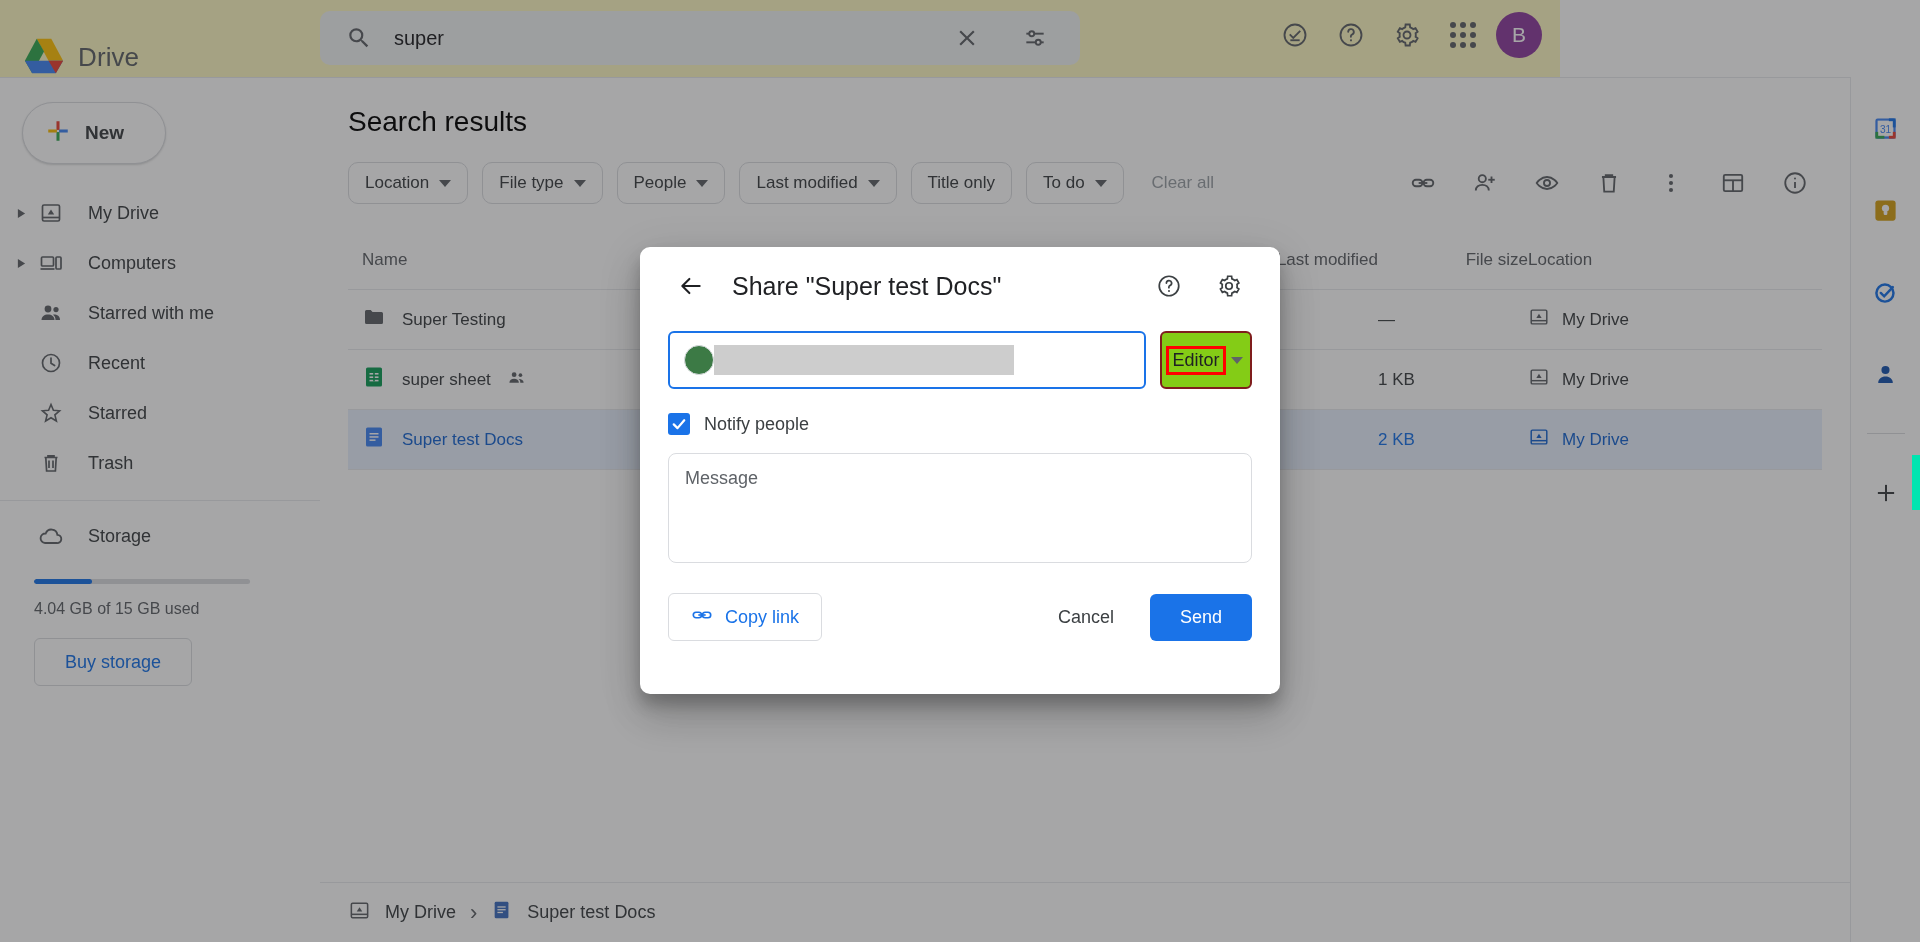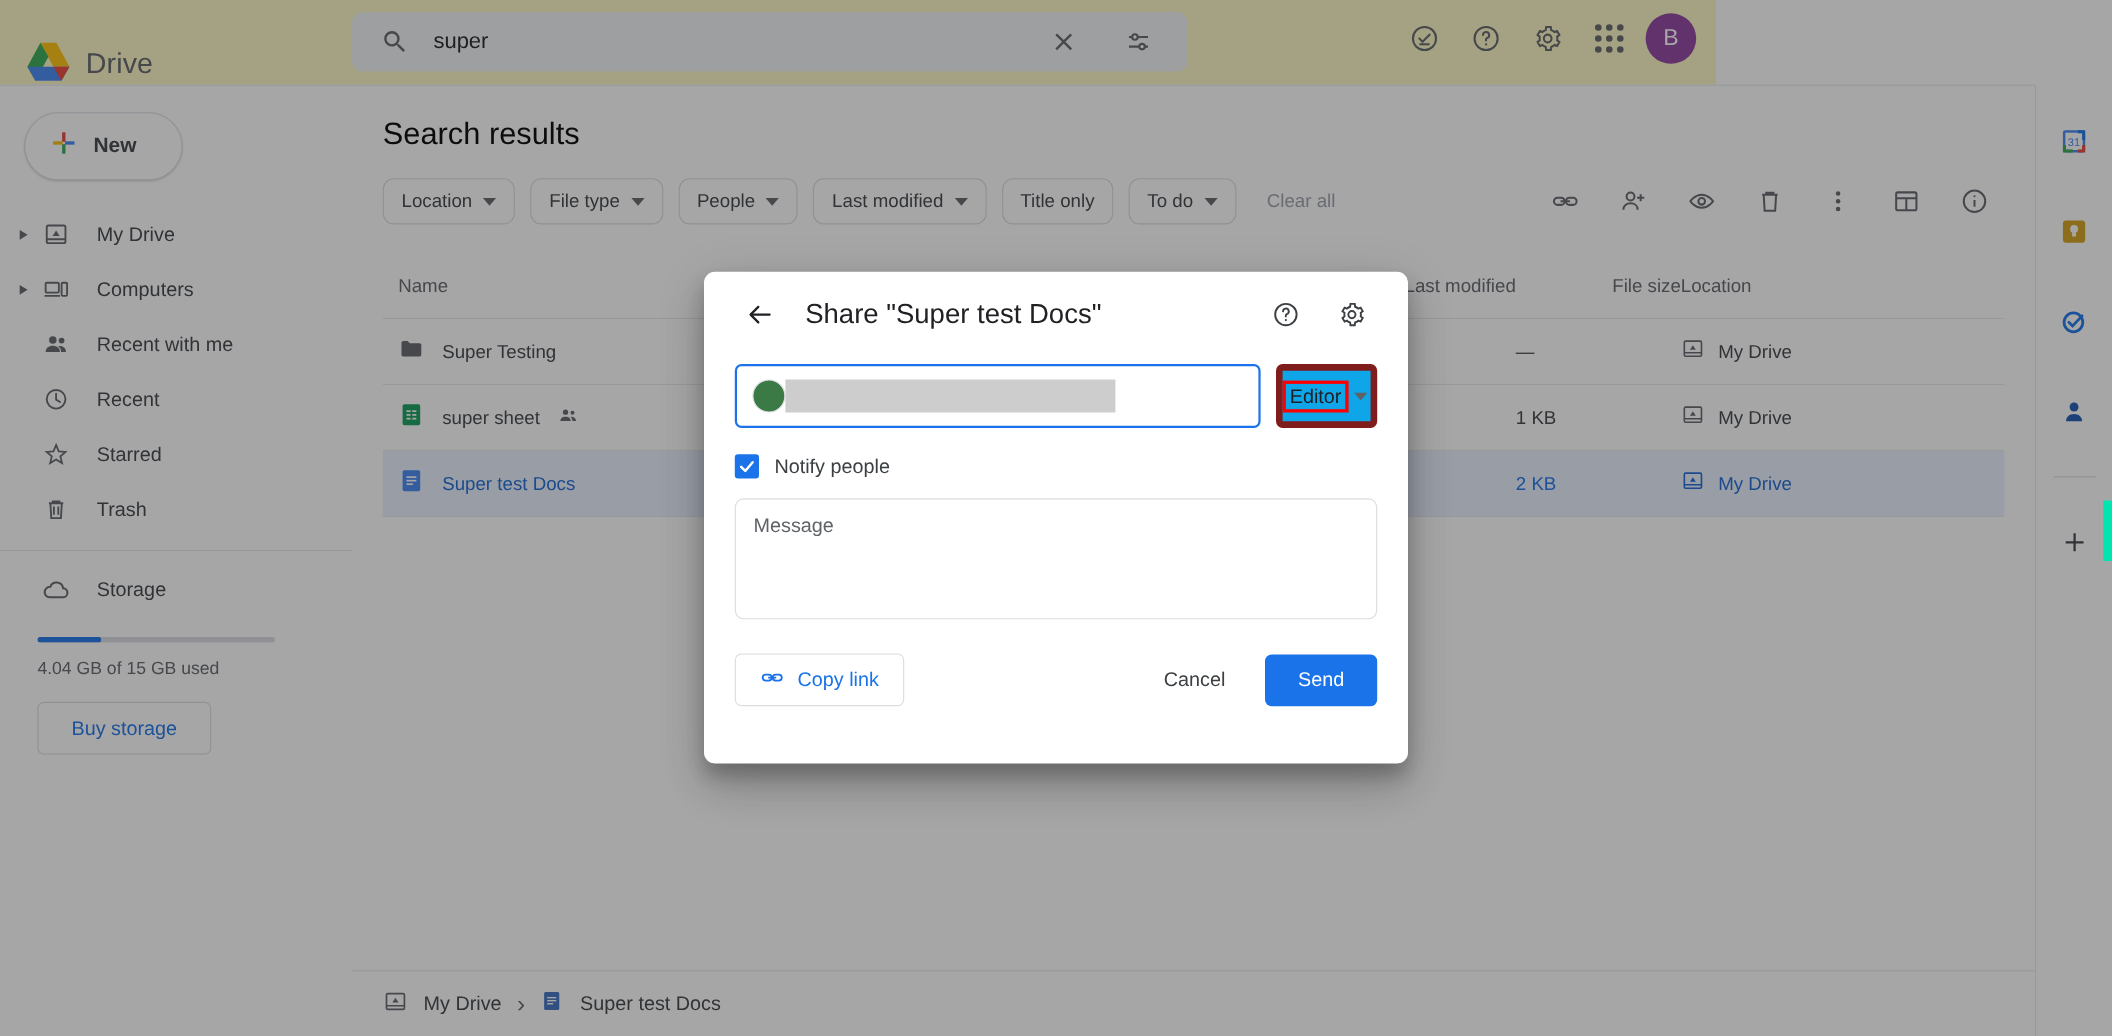--- a/index.html
+++ b/index.html
@@ -182,22 +182,22 @@
   .chip-person { display: flex; align-items: center; }
   .chip-person .pav {
     width: 30px; height: 30px; border-radius: 50%;
     background: #3c7a45; flex: none;
     border: 1px solid #dadce0;
   }
   .redacted { height: 30px; width: 300px; background: #cdcdcd; }
   .role-select {
     position: relative;
     width: 92px; height: 58px;
-    border: 6px solid #7f1d1d; border-radius: 6px;
-    background: #0ea5e9;
+    border: 2px solid #7f1d1d; border-radius: 6px;
+    background: #84cc16;
     display: flex; align-items: center; justify-content: center; gap: 8px;
     cursor: pointer;
   }
   .role-label {
     font-size: 18px; color: #202124;
     padding: 1px 3px;
     outline: 3px solid #ff0000;
   }
 
   .notify-row { display: flex; align-items: center; gap: 14px; margin-top: 24px; }
@@ -371,21 +371,21 @@
 
       <div class="nav-item no-twisty">
         <span class="nav-icon">
           <svg viewBox="0 0 24 24" width="24" height="24" fill="#5f6368">
             <circle cx="9" cy="8" r="3.4"></circle>
               <path d="M2.5 19c0-3.6 2.9-5.6 6.5-5.6s6.5 2 6.5 5.6z"></path>
             <circle cx="17" cy="8.6" r="2.6"></circle>
               <path d="M15 13.6c3.2 0 6 1.6 6 5.4h-4.5c0-2.2-.6-4-2.6-5.3z"></path>
           </svg>
         </span>
-        <span>Recent with me</span>
+        <span>Starred with me</span>
       </div>
 
       <div class="nav-item no-twisty">
         <span class="nav-icon">
           <svg viewBox="0 0 24 24" width="24" height="24" fill="none" stroke="#5f6368" stroke-width="1.7">
             <circle cx="12" cy="12" r="8.5"></circle>
               <path d="M12 7v5.3l3.6 2.2" stroke-linecap="round"></path>
           </svg>
         </span>
         <span>Recent</span>

